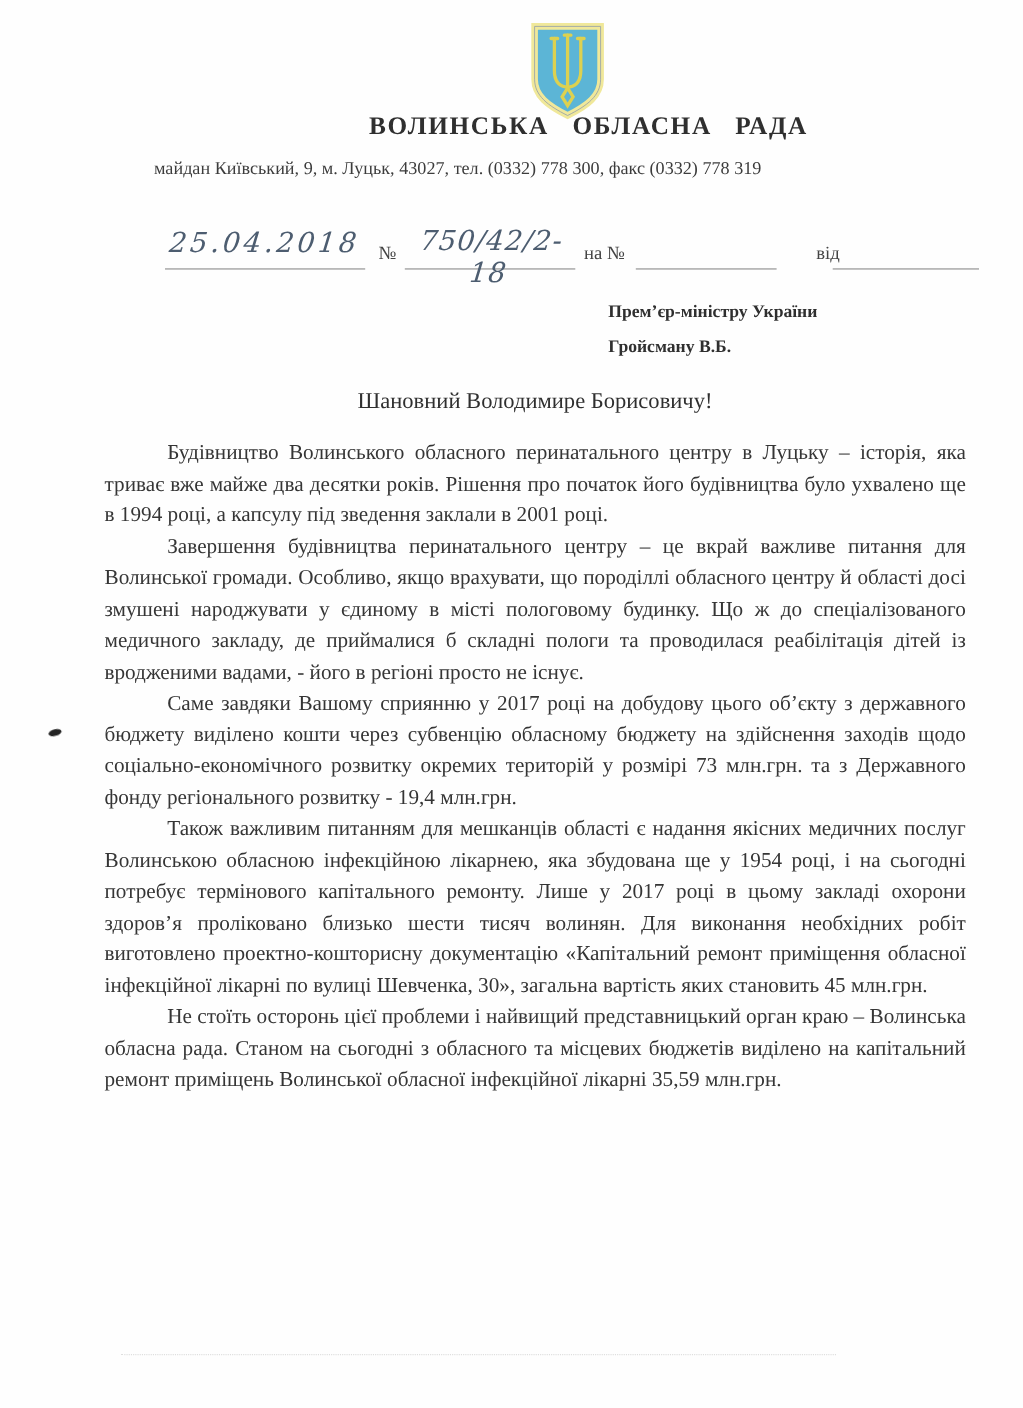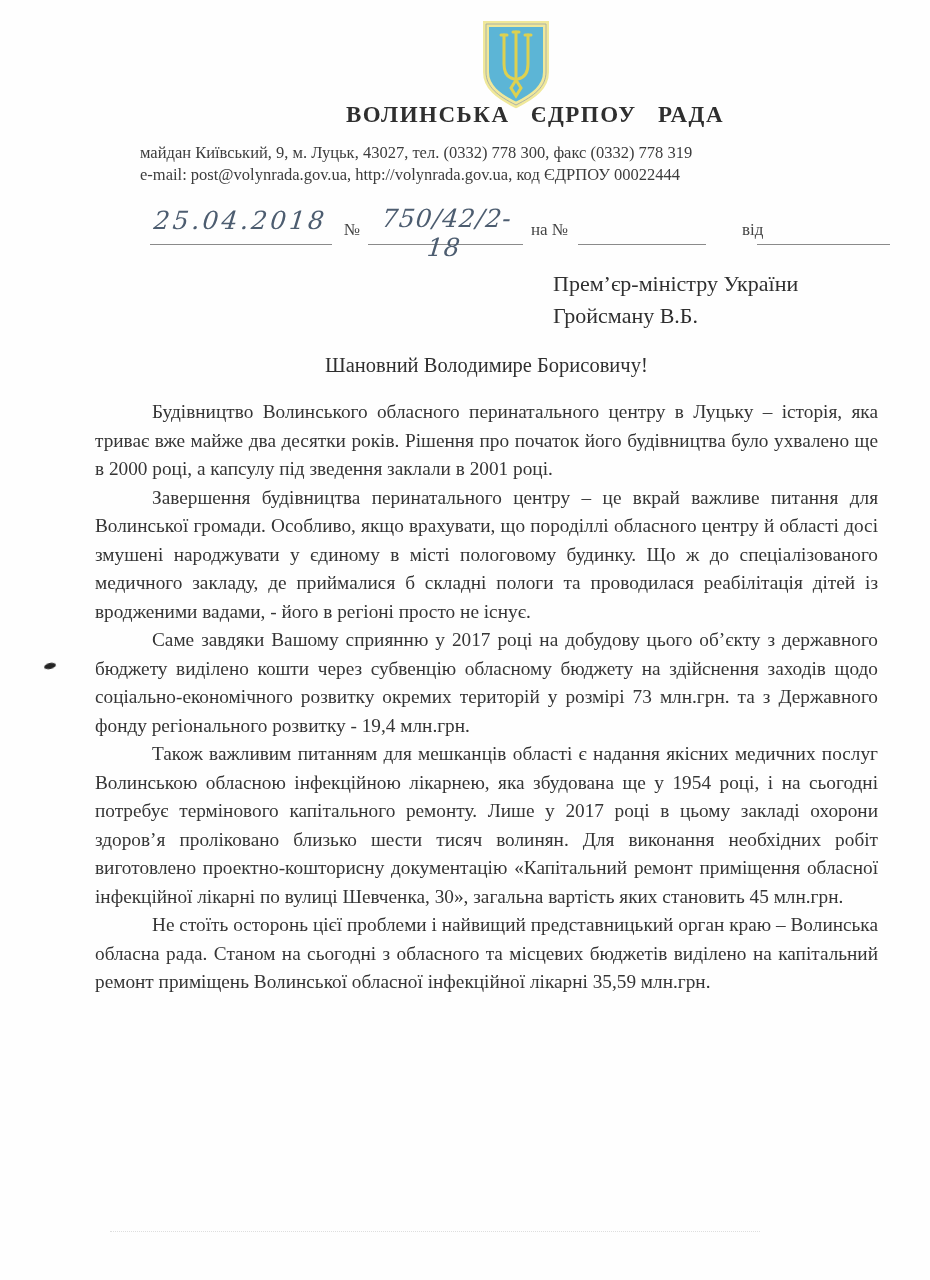--- a/index.html
+++ b/index.html
@@ -51,21 +51,21 @@
     text-align:center;font-size:25px;letter-spacing:1px;
   }
   .ref-re-label{position:absolute;left:531px;top:220px;}
   .ref-line-1{position:absolute;left:578px;top:244px;width:128px;border-top:1.5px solid var(--line-gray);}
   .ref-from-label{position:absolute;left:742px;top:220px;}
   .ref-line-2{position:absolute;left:757px;top:244px;width:133px;border-top:1.5px solid var(--line-gray);}
 
   
   .addressee{
     position:absolute;left:553px;top:268px;
-    font-weight:normal;font-size:22px;line-height:32px;color:var(--text-header);
+    font-weight:bold;font-size:16px;line-height:32px;color:var(--text-header);
   }
   .salutation{
     position:absolute;left:325px;top:354px;
     font-weight:normal;font-size:20.5px;color:var(--text-header);
   }
 
   
   .letter-body{
     position:absolute;left:95px;top:398px;width:783px;
     font-size:19.3px;line-height:28.5px;text-align:justify;
@@ -96,24 +96,23 @@
       <g fill="none" stroke="var(--trident-yellow)" stroke-width="3" stroke-linecap="round">
         <path d="M26,15 V44 C26,54 31,58 36,59"></path>
         <path d="M50,15 V44 C50,54 45,58 40,59"></path>
         <path d="M38,12 V60"></path>
         <path d="M23,15 h6 M47,15 h6 M35,12 h6"></path>
         <path d="M38,60 L33,68 L38,76 L43,68 Z"></path>
       </g>
     </svg>
   </div>
 
-  <div class="org-name">ВОЛИНСЬКА ЄДРПОУ РАДА</div>
+  <div class="org-name">ВОЛИНСЬКА ОБЛАСНА РАДА</div>
   <div class="address-block">
     <div>майдан Київський, 9, м. Луцьк, 43027, тел. (0332) 778 300, факс (0332) 778 319</div>
-    <div>e-mail: post@volynrada.gov.ua, http://volynrada.gov.ua, код ЄДРПОУ 00022444</div>
   </div>
 
   <div class="ref-row">
     <div class="ref-date">
       <span class="hand">25.04.2018</span>
     </div>
     <span class="ref-no-label">№</span>
     <div class="ref-number">
       <span class="hand">750/42/2-18</span>
     </div>
@@ -124,21 +123,21 @@
   </div>
 
   <div class="addressee">
     <div>Прем’єр-міністру України</div>
     <div>Гройсману В.Б.</div>
   </div>
 
   <div class="salutation">Шановний Володимире Борисовичу!</div>
 
   <div class="letter-body">
-      <p>Будівництво Волинського обласного перинатального центру в Луцьку – історія, яка триває вже майже два десятки років. Рішення про початок його будівництва було ухвалено ще в 2000 році, а капсулу під зведення заклали в 2001 році.</p>
+      <p>Будівництво Волинського обласного перинатального центру в Луцьку – історія, яка триває вже майже два десятки років. Рішення про початок його будівництва було ухвалено ще в 1994 році, а капсулу під зведення заклали в 2001 році.</p>
       <p>Завершення будівництва перинатального центру – це вкрай важливе питання для Волинської громади. Особливо, якщо врахувати, що породіллі обласного центру й області досі змушені народжувати у єдиному в місті пологовому будинку. Що ж до спеціалізованого медичного закладу, де приймалися б складні пологи та проводилася реабілітація дітей із вродженими вадами, - його в регіоні просто не існує.</p>
       <p>Саме завдяки Вашому сприянню у 2017 році на добудову цього об’єкту з державного бюджету виділено кошти через субвенцію обласному бюджету на здійснення заходів щодо соціально-економічного розвитку окремих територій у розмірі 73 млн.грн. та з Державного фонду регіонального розвитку - 19,4 млн.грн.</p>
       <p>Також важливим питанням для мешканців області є надання якісних медичних послуг Волинською обласною інфекційною лікарнею, яка збудована ще у 1954 році, і на сьогодні потребує термінового капітального ремонту. Лише у 2017 році в цьому закладі охорони здоров’я проліковано близько шести тисяч волинян. Для виконання необхідних робіт виготовлено проектно-кошторисну документацію «Капітальний ремонт приміщення обласної інфекційної лікарні по вулиці Шевченка, 30», загальна вартість яких становить 45 млн.грн.</p>
       <p>Не стоїть осторонь цієї проблеми і найвищий представницький орган краю – Волинська обласна рада. Станом на сьогодні з обласного та місцевих бюджетів виділено на капітальний ремонт приміщень Волинської обласної інфекційної лікарні 35,59 млн.грн.</p>
     </div>
 
   <div class="ink-smudge"></div>
   <div class="scan-dots"></div>
 
 </div>

